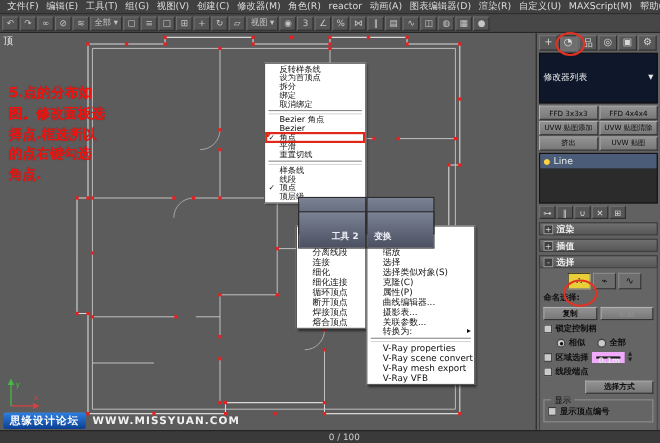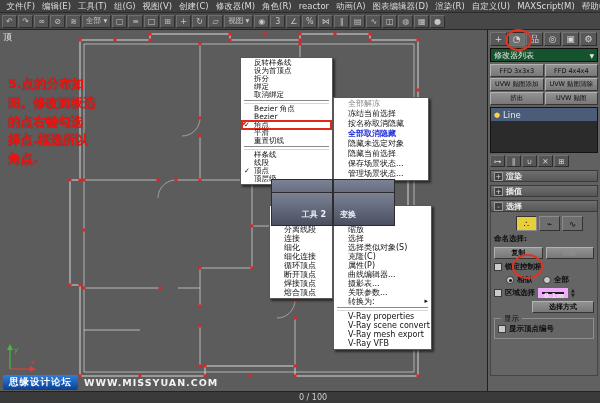--- a/index.html
+++ b/index.html
@@ -51,22 +51,22 @@
   .tabs{display:flex;gap:1px;height:14px;}
   .tab{width:17px;height:14px;background:#585858;border-top:1px solid #747474;border-left:1px solid #747474;
        border-right:1px solid #2e2e2e;border-bottom:1px solid #2e2e2e;color:#d8d8d8;font-size:9px;
        display:flex;align-items:center;justify-content:center;box-sizing:border-box;}
   .tab.active{background:#6f6f6f;border-top:1px solid #2e2e2e;border-left:1px solid #2e2e2e;
               border-right:1px solid #747474;border-bottom:1px solid #747474;}
   .namerow{display:flex;gap:2px;margin-top:3px;height:12px;}
   .namefield{flex:1;background:#1e1e1e;border:1px solid #111;color:#fff;font-size:8.5px;
              line-height:11px;padding:0 4px;}
   .swatch{width:13px;height:12px;background:#9a9a9a;border:1px solid #222;box-sizing:border-box;}
-  .modlist{margin-top:2px;height:12px;background:#14532d;border:1px solid #101010;color:#e9e9e9;
-           font-size:8px;line-height:11px;padding:0 3px;display:flex;justify-content:space-between;align-items:center;}
+  .modlist{margin-top:2px;height:12px;background:#0f172a;border:1px solid #101010;color:#e9e9e9;
+           font-size:8px;line-height:11px;padding:16px 3px;display:flex;justify-content:space-between;align-items:flex-start;}
   .btngrid{margin-top:2px;display:grid;grid-template-columns:1fr 1fr;gap:1px;}
   .pbtn{height:13px;background:linear-gradient(#929292,#787878);border-top:1px solid #b2b2b2;border-left:1px solid #b2b2b2;
         border-right:1px solid #353535;border-bottom:1px solid #353535;color:#0c0c0c;font-size:6.5px;
         display:flex;align-items:center;justify-content:center;box-sizing:border-box;overflow:hidden;white-space:nowrap;}
   .stack{margin-top:2px;height:44px;background:#2b2b2b;border:1px solid #141414;overflow:hidden;}
   .stackrow{height:13px;display:flex;align-items:center;gap:3px;padding:0 3px;font-size:8.5px;color:#e8e8e8;}
   .stackrow.selected{background:#4a5c78;}
   .bulb{color:#ffd23f;font-size:7px;}
   .stacktools{margin-top:2px;display:flex;gap:1px;}
   .stool{width:15px;height:12px;background:#565656;border-top:1px solid #707070;border-left:1px solid #707070;
@@ -225,22 +225,22 @@
           <rect x="138.5" y="344.5" width="3" height="3" fill="#e62020"></rect>
           <rect x="248.5" y="344.5" width="3" height="3" fill="#e62020"></rect>
           <rect x="82.5" y="198.5" width="3" height="3" fill="#e62020"></rect>
           <rect x="412.5" y="258.5" width="3" height="3" fill="#e62020"></rect>
         </g>
     </svg>
     <div class="vp-label">顶</div>
     <div class="annotation">
         <div class="annotation-line">5.点的分布如</div>
         <div class="annotation-line">图。修改面板选</div>
+        <div class="annotation-line">择点.框选所以</div>
         <div class="annotation-line">的点右键勾选</div>
-        <div class="annotation-line">择点.框选所以</div>
         <div class="annotation-line">角点.</div>
       </div>
     <svg class="gizmo" width="34" height="32">
       <line x1="6" y1="26" x2="26" y2="26" stroke="#d84040" stroke-width="1.2"></line>
       <polygon points="26,23 32,26 26,29" fill="#d84040"></polygon>
       <line x1="6" y1="26" x2="6" y2="6" stroke="#46b846" stroke-width="1.2"></line>
       <polygon points="3,7 6,1 9,7" fill="#46b846"></polygon>
       <text x="27" y="21" fill="#d84040" font-size="7">x</text>
       <text x="10" y="9" fill="#46b846" font-size="7">y</text>
     </svg>
@@ -261,30 +261,20 @@
       <div class="mi">Bezier</div>
       <div class="mi checked annotated">角点</div>
       <div class="mi">平滑</div>
       <div class="mi">重置切线</div>
       <div class="mi sep"></div>
       <div class="mi">样条线</div>
       <div class="mi">线段</div>
       <div class="mi checked">顶点</div>
       <div class="mi">顶层级</div>
     </div>
-  <div class="qmenu" style="left:333px;top:97px;width:96px;">
-      <div class="mi disabled">全部解冻</div>
-      <div class="mi">冻结当前选择</div>
-      <div class="mi">按名称取消隐藏</div>
-      <div class="mi highlight">全部取消隐藏</div>
-      <div class="mi">隐藏未选定对象</div>
-      <div class="mi">隐藏当前选择</div>
-      <div class="mi">保存场景状态...</div>
-      <div class="mi">管理场景状态...</div>
-    </div>
   <div class="qhdr" style="left:271px;top:179px;width:62px;text-align:right;">工具 1</div>
   <div class="qhdr" style="left:333px;top:179px;width:62px;">显示</div>
   <div class="qhdr" style="left:271px;top:192px;width:62px;text-align:right;">工具 2</div>
   <div class="qhdr" style="left:333px;top:192px;width:62px;">变换</div>
   <div class="qmenu mid" style="left:269px;top:205px;width:64px;">
       <div class="mi">创建线</div>
       <div class="mi">附加</div>
       <div class="mi">分离线段</div>
       <div class="mi">连接</div>
       <div class="mi">细化</div>
@@ -384,20 +374,24 @@
       </div>
       <div class="srow">
         <span class="box"></span>
         <span>区域选择</span>
         <span class="valfield">0.1m</span>
         <span class="spincol">
             <span>▲</span>
             <span>▼</span>
           </span>
       </div>
+      <div class="srow">
+        <span class="box"></span>
+        <span>线段端点</span>
+      </div>
       <div class="srow" style="justify-content:flex-end;">
         <div class="sbtn" style="width:62px;">选择方式</div>
       </div>
       <div class="group">
         <span class="glegend">显示</span>
         <div class="srow" style="margin-top:0;">
           <span class="box"></span>
           <span>显示顶点编号</span>
         </div>
       </div>

